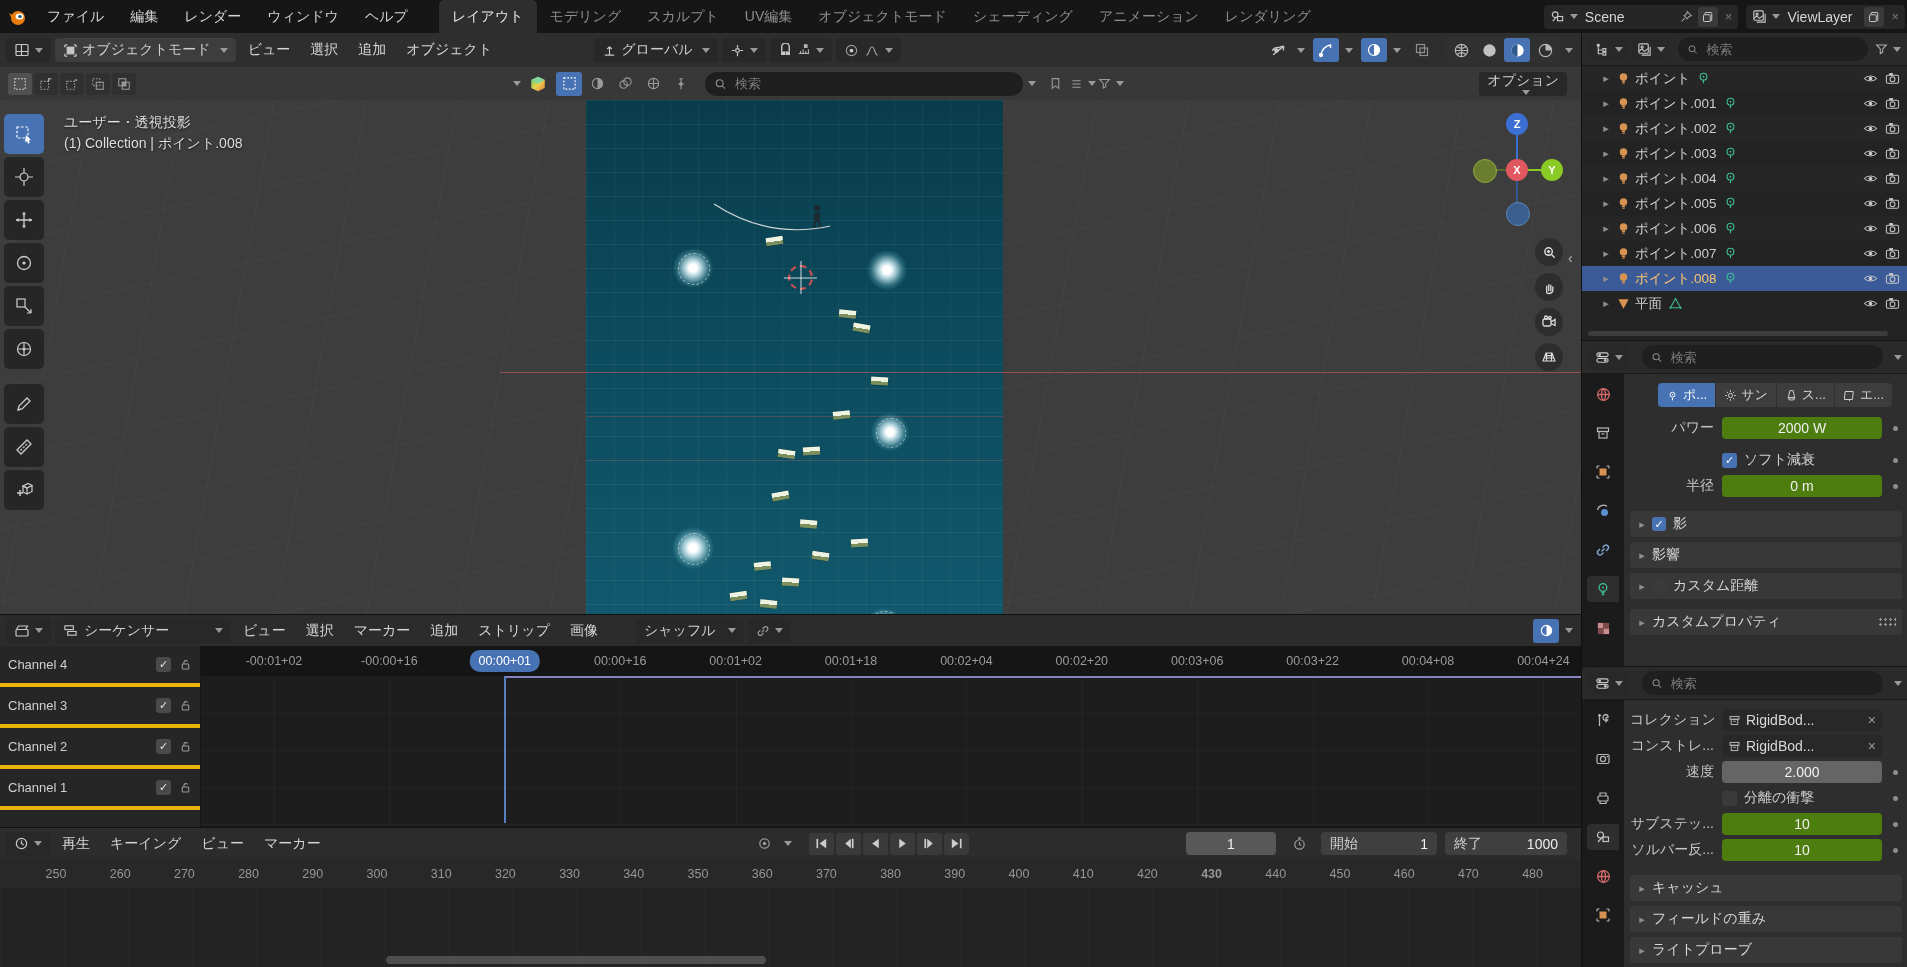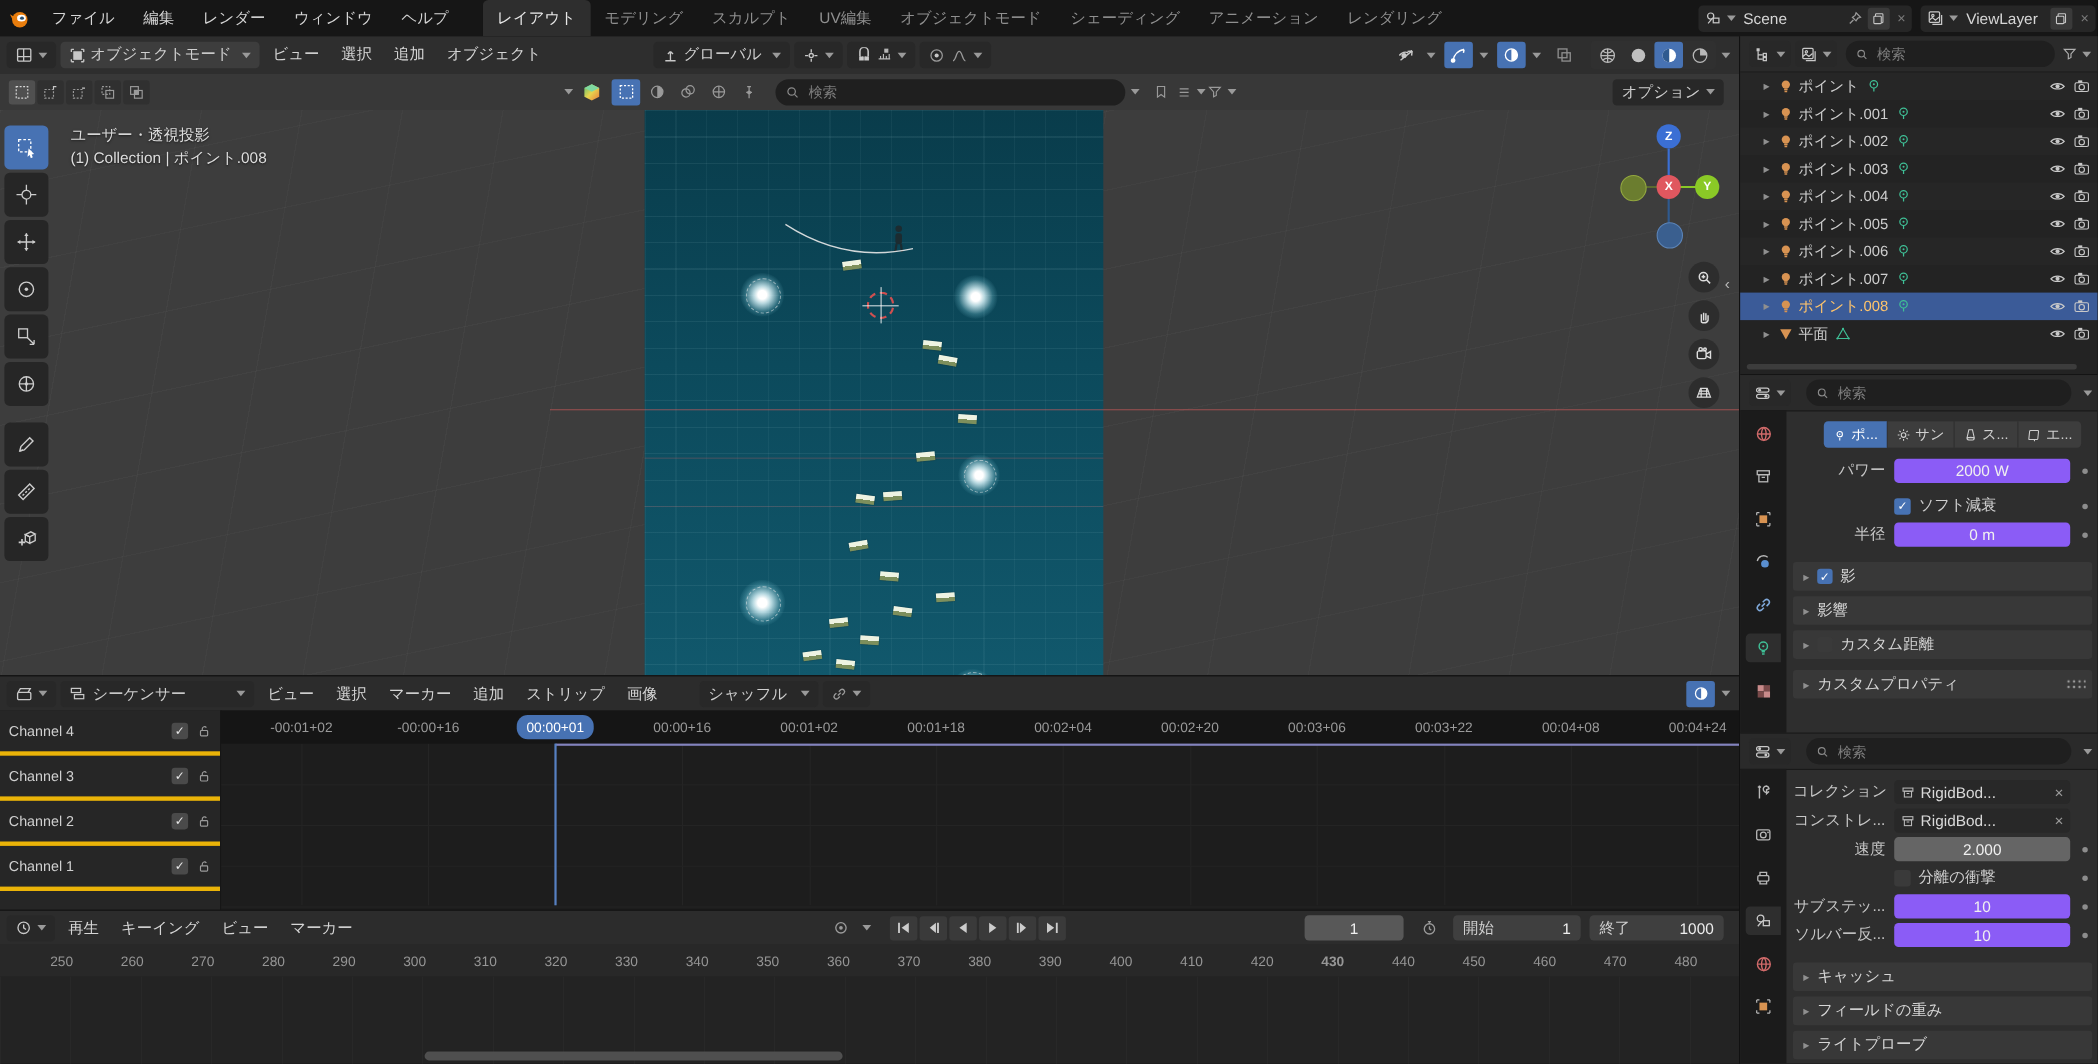--- a/index.html
+++ b/index.html
@@ -110,21 +110,21 @@
   
   .props{position:absolute;left:0;width:326px;background:#2e2e2e;border-top:1px solid #141414;}
   #props1{top:307px;height:326px;}
   #props2{top:633px;height:301px;}
   .ptabs{position:absolute;left:0;top:32px;bottom:0;width:42px;background:#1b1b1b;display:flex;flex-direction:column;align-items:center;padding-top:8px;gap:13px;}
   .ptab{width:32px;height:26px;border-radius:4px 0 0 4px;display:flex;align-items:center;justify-content:center;}
   .ptab.on{background:#2e2e2e;}
   .pcontent{position:absolute;left:42px;top:32px;right:0;bottom:0;padding-top:8px;}
   .prow{display:flex;align-items:center;height:26px;padding:0 10px 0 6px;}
   .plabel{width:84px;text-align:right;margin-right:8px;color:#c6c6c6;flex:0 0 auto;white-space:nowrap;overflow:hidden;}
-  .pfield{flex:1;height:22px;background:#8b5cf6;border-radius:4px;display:flex;align-items:center;justify-content:center;color:#f0f0f0;}
+  .pfield{flex:1;height:22px;background:#4d7c0f;border-radius:4px;display:flex;align-items:center;justify-content:center;color:#f0f0f0;}
   .pfield.dark{background:#282828;justify-content:flex-start;padding:0 6px;color:#d8d8d8;}
   .pfield.white{background:#fff;}
   .pdot{width:16px;display:flex;justify-content:flex-end;}
   .pdot i{width:5px;height:5px;border-radius:50%;background:#8d8d8d;}
   .section{height:26px;background:#383838;border-radius:3px;margin:5px 6px 0 6px;display:flex;align-items:center;padding:0 6px;color:#d6d6d6;}
   .grip{margin-left:auto;width:18px;height:10px;background:radial-gradient(circle,#9a9a9a 1px,transparent 1.4px);background-size:5px 5px;}
   .typetabs{display:flex;margin:2px 10px 8px 34px;}
   .ttab{height:24px;background:#3d3d3d;display:flex;align-items:center;padding:0 8px;color:#d0d0d0;border-right:1px solid #2e2e2e;font-size:13px;gap:4px;}
   .ttab:first-child{border-radius:4px 0 0 4px;}
   .ttab:last-child{border-radius:0 4px 4px 0;border-right:none;}
@@ -415,21 +415,21 @@
           </svg>
           <span class="chev"></span>
         </div>
       <div class="iconbtn">
           <svg width="13" height="13" viewBox="0 0 16 16" fill="none" stroke="#9a9a9a" stroke-width="1.3">
             <path d="M2 3h12l-4.5 5v4l-3 1.6V8Z"></path>
           </svg>
           <span class="chev"></span>
         </div>
     </div>
-    <div class="pill dark" style="margin-left:auto;margin-right:14px;">
+    <div class="pill dark" style="margin-left:auto;margin-right:14px;flex-direction:column;">
       <span>オプション</span>
         <span class="chev"></span>
     </div>
   </div>
 
   <div id="vp-canvas" class="abs">
     <div id="floor-grid" class="abs"></div>
     <div id="backdrop" class="abs">
         <div class="bgrid"></div>
       </div>

